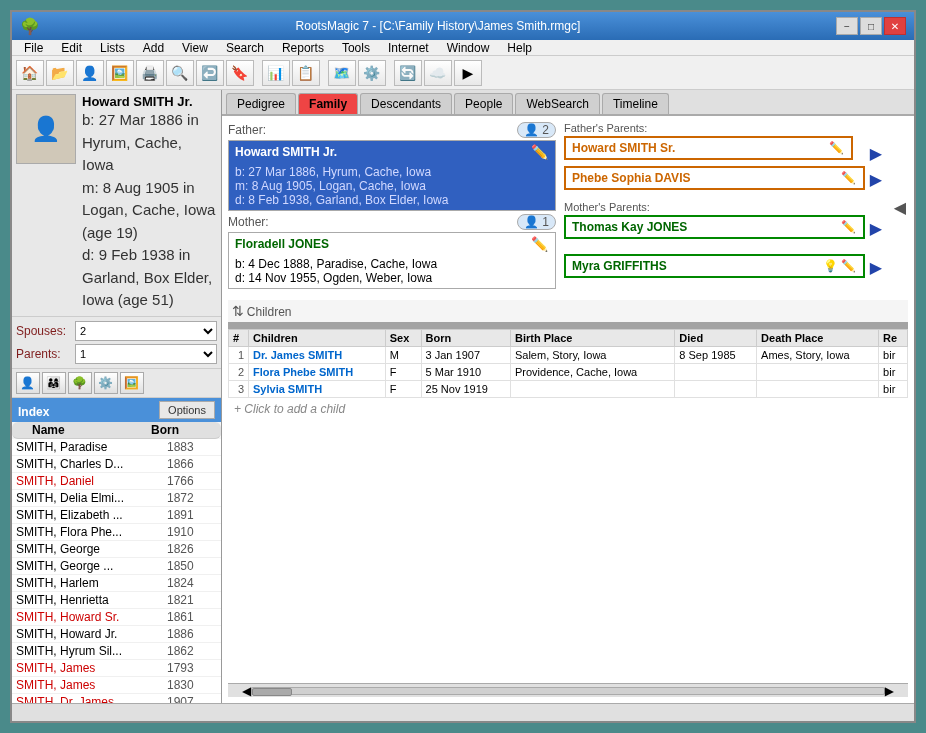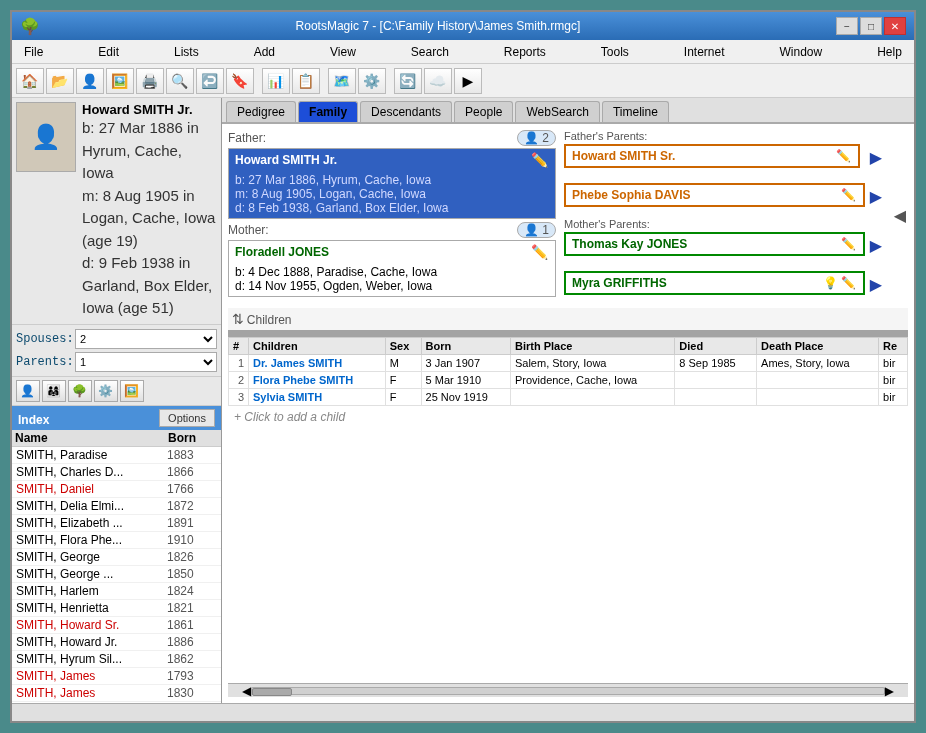--- a/index.html
+++ b/index.html
@@ -14,21 +14,21 @@
     .title-bar {
       background: linear-gradient(to bottom, #4a90d9, #2a6cb5);
       color: white; padding: 5px 8px; display: flex; align-items: center; justify-content: space-between;
       font-size: 13px; font-weight: normal; height: 28px;
     }
     .title-bar .controls { display: flex; gap: 2px; }
     .title-btn { width: 22px; height: 18px; border: 1px solid #aaa; background: #ddd; cursor: pointer; display: flex; align-items: center; justify-content: center; font-size: 10px; color: #333; }
     .title-btn.close { background: #e04040; color: white; border-color: #c03030; }
     
     .menu-bar {
-      background: #f0f0f0; border-bottom: 1px solid #ccc; padding: 2px 4px; display: flex; align-items: center; height: 24px; gap: 2px; justify-content: space-between;
+      background: #f0f0f0; border-bottom: 1px solid #ccc; padding: 2px 4px; display: flex; align-items: center; height: 16px; gap: 2px;
     }
     .menu-item { padding: 2px 8px; cursor: pointer; color: #000; }
     
     .toolbar {
       background: #f0f0f0; border-bottom: 1px solid #ccc; padding: 2px 4px; display: flex; align-items: center; height: 34px; gap: 2px;
     }
     .tb-btn { width: 28px; height: 26px; border: 1px solid #bbb; background: linear-gradient(to bottom, #fff, #e8e8e8); cursor: pointer; display: flex; align-items: center; justify-content: center; font-size: 14px; }
     .tb-sep { width: 4px; }
     
     .main-area { display: flex; flex: 1; overflow: hidden; }
@@ -38,45 +38,45 @@
       width: 210px; min-width: 210px; border-right: 1px solid #999; display: flex; flex-direction: column; background: #f5f5f5;
     }
     .sidebar-person-header { padding: 4px; background: #e8e8e8; border-bottom: 1px solid #ccc; display: flex; gap: 6px; }
     .avatar-placeholder { width: 60px; height: 70px; background: #d0c8b8; border: 1px solid #aaa; display: flex; align-items: center; justify-content: center; font-size: 24px; color: #888; flex-shrink: 0; }
     .person-info { flex: 1; }
     .person-name { font-weight: bold; font-size: 13px; color: #000; }
     .person-detail { color: #333; font-size: 15px; line-height: 1.5; }
     
     .sidebar-controls { padding: 4px; background: #e8e8e8; border-bottom: 1px solid #ccc; display: flex; flex-direction: column; gap: 3px; }
     .select-row { display: flex; align-items: center; gap: 4px; }
-    .select-label { width: 55px; color: #0c4a6e; font-family: Liberation Mono, monospace; }
+    .select-label { width: 55px; color: #7f1d1d; }
     select { flex: 1; height: 20px; border: 1px solid #aaa; background: white; font-size: 11px; }
     
     .sidebar-toolbar { padding: 3px 4px; background: #e8e8e8; border-bottom: 1px solid #ccc; display: flex; gap: 2px; }
     .si-btn { width: 24px; height: 22px; border: 1px solid #aaa; background: linear-gradient(to bottom, #fff, #e0e0e0); cursor: pointer; display: flex; align-items: center; justify-content: center; font-size: 12px; }
     
     .index-header { background: #4a90d9; color: white; padding: 3px 6px; font-weight: bold; font-size: 12px; display: flex; align-items: flex-end; justify-content: space-between; }
     .options-btn { background: #e8e8e8; border: 1px solid #aaa; padding: 2px 8px; cursor: pointer; font-size: 11px; color: #333; }
     
-    .index-columns { display: flex; border-bottom: 1px solid #ccc; background: #e0e0e0; padding: 1px 3px; font-weight: bold; font-size: 11px; }
+    .index-columns { display: flex; border-bottom: 1px solid #ccc; background: #e0e0e0; padding: 1px 20px; font-weight: bold; font-size: 11px; border-radius: 6px; }
     .col-name { flex: 1; }
     .col-born { width: 50px; text-align: left; }
     
     .index-list { flex: 1; overflow-y: auto; background: white; }
     .index-row { display: flex; padding: 1px 4px; cursor: pointer; border-bottom: 1px solid #f0f0f0; }
     .index-row.linked { color: #cc0000; }
     .row-name { flex: 1; overflow: hidden; text-overflow: ellipsis; white-space: nowrap; }
     .row-born { width: 50px; color: #555; }
     
     
     .right-panel { flex: 1; display: flex; flex-direction: column; overflow: hidden; }
     
     .tabs { display: flex; background: #e0e0e0; border-bottom: 2px solid #aaa; padding: 3px 4px 0; gap: 2px; }
     .tab { padding: 3px 10px; border: 1px solid #aaa; border-bottom: none; background: #d0d0d0; cursor: pointer; border-radius: 3px 3px 0 0; font-size: 12px; }
-    .tab.active { background: #1d4ed8; font-weight: bold; }
+    .tab.active { background: #ef4444; font-weight: bold; }
     
     .family-view { flex: 1; display: flex; flex-direction: column; overflow: hidden; padding: 6px; background: white; }
     
     .parents-section { display: flex; gap: 8px; margin-bottom: 6px; }
     .parents-left { flex: 1; }
     .parents-right { width: 320px; }
     
     .section-label { font-size: 11px; color: #555; margin-bottom: 2px; display: flex; align-items: center; justify-content: space-between; }
     .badge { background: #d8e8f8; border: 1px solid #aaa; border-radius: 10px; padding: 0 6px; font-size: 10px; display: flex; align-items: center; gap: 3px; }
     
@@ -335,21 +335,21 @@
               </div>
               <div class="person-box-details">
                 <div>b: 4 Dec 1888, Paradise, Cache, Iowa</div>
                 <div>d: 14 Nov 1955, Ogden, Weber, Iowa</div>
               </div>
             </div>
           </div>
 
           <div class="parents-right">
             <div class="right-section-label">Father's Parents:</div>
-            <div style="display:flex; align-items:center; gap:8px; margin-bottom:12px;">
+            <div style="display:flex; align-items:flex-end; gap:15px; margin-bottom:3px;">
               <div class="right-person-box" style="flex:1;">
                 <span class="right-person-name">Howard SMITH Sr.</span>
                 <div class="right-person-icons">
                   <span>✏️</span>
                 </div>
               </div>
               <button class="arrow-btn">▶</button>
             </div>
             <div style="display:flex; align-items:center; gap:3px; margin-bottom:8px;">
               <div class="right-person-box" style="flex:1;">

